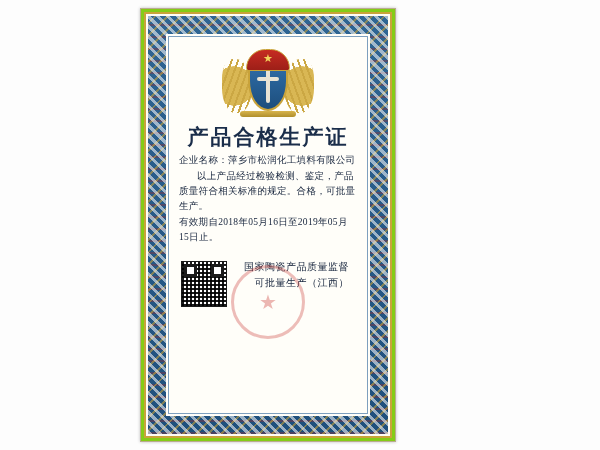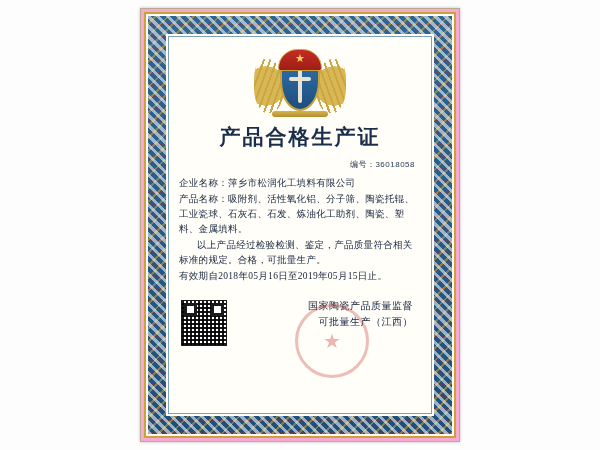--- a/index.html
+++ b/index.html
@@ -16,23 +16,23 @@
     height: 450px;
     background: #fdfdfd;
     overflow: hidden;
   }
 
   
   .cert-outer {
     position: absolute;
     left: 140px;
     top: 8px;
-    width: 320px;
+    width: 256px;
     height: 434px;
-    background: #f9a8d4;
+    background: #84cc16;
     border: 1px solid #b9ac8e;
     box-shadow: 0 0 3px rgba(0,0,0,0.25);
     box-sizing: border-box;
   }
   
   .band-gold {
     position: absolute;
     left: 3px; top: 3px; right: 3px; bottom: 3px;
     border: 2px solid #c9a33a;
     box-sizing: border-box;
@@ -286,31 +286,25 @@
           <div class="wheat-l"></div>
           <div class="wheat-r"></div>
           <div class="shield"></div>
           <div class="cap"></div>
           <div class="base"></div>
         </div>
       </div>
 
       <div class="cert-title">产品合格生产证</div>
 
-      <div class="cert-no">
-        <span>编号：</span><span>36018058</span>
-      </div>
 
       <div class="body-text">
         <div class="row">
           <span>企业名称：</span><span>萍乡市松润化工填料有限公司</span>
         </div>
-        <div class="row">
-          <span>产品名称：</span><span>吸附剂、活性氧化铝、分子筛、陶瓷托辊、工业瓷球、石灰石、石发、炼油化工助剂、陶瓷、塑料、金属填料。</span>
-        </div>
         <div class="row indent">以上产品经过检验检测、鉴定，产品质量符合相关标准的规定。合格，可批量生产。</div>
         <div class="row">有效期自2018年05月16日至2019年05月15日止。</div>
       </div>
 
       <div class="lower">
         <div class="qr"></div>
 
         <div class="issuer">
           <div>国家陶瓷产品质量监督</div>
           <div>可批量生产（江西）</div>

